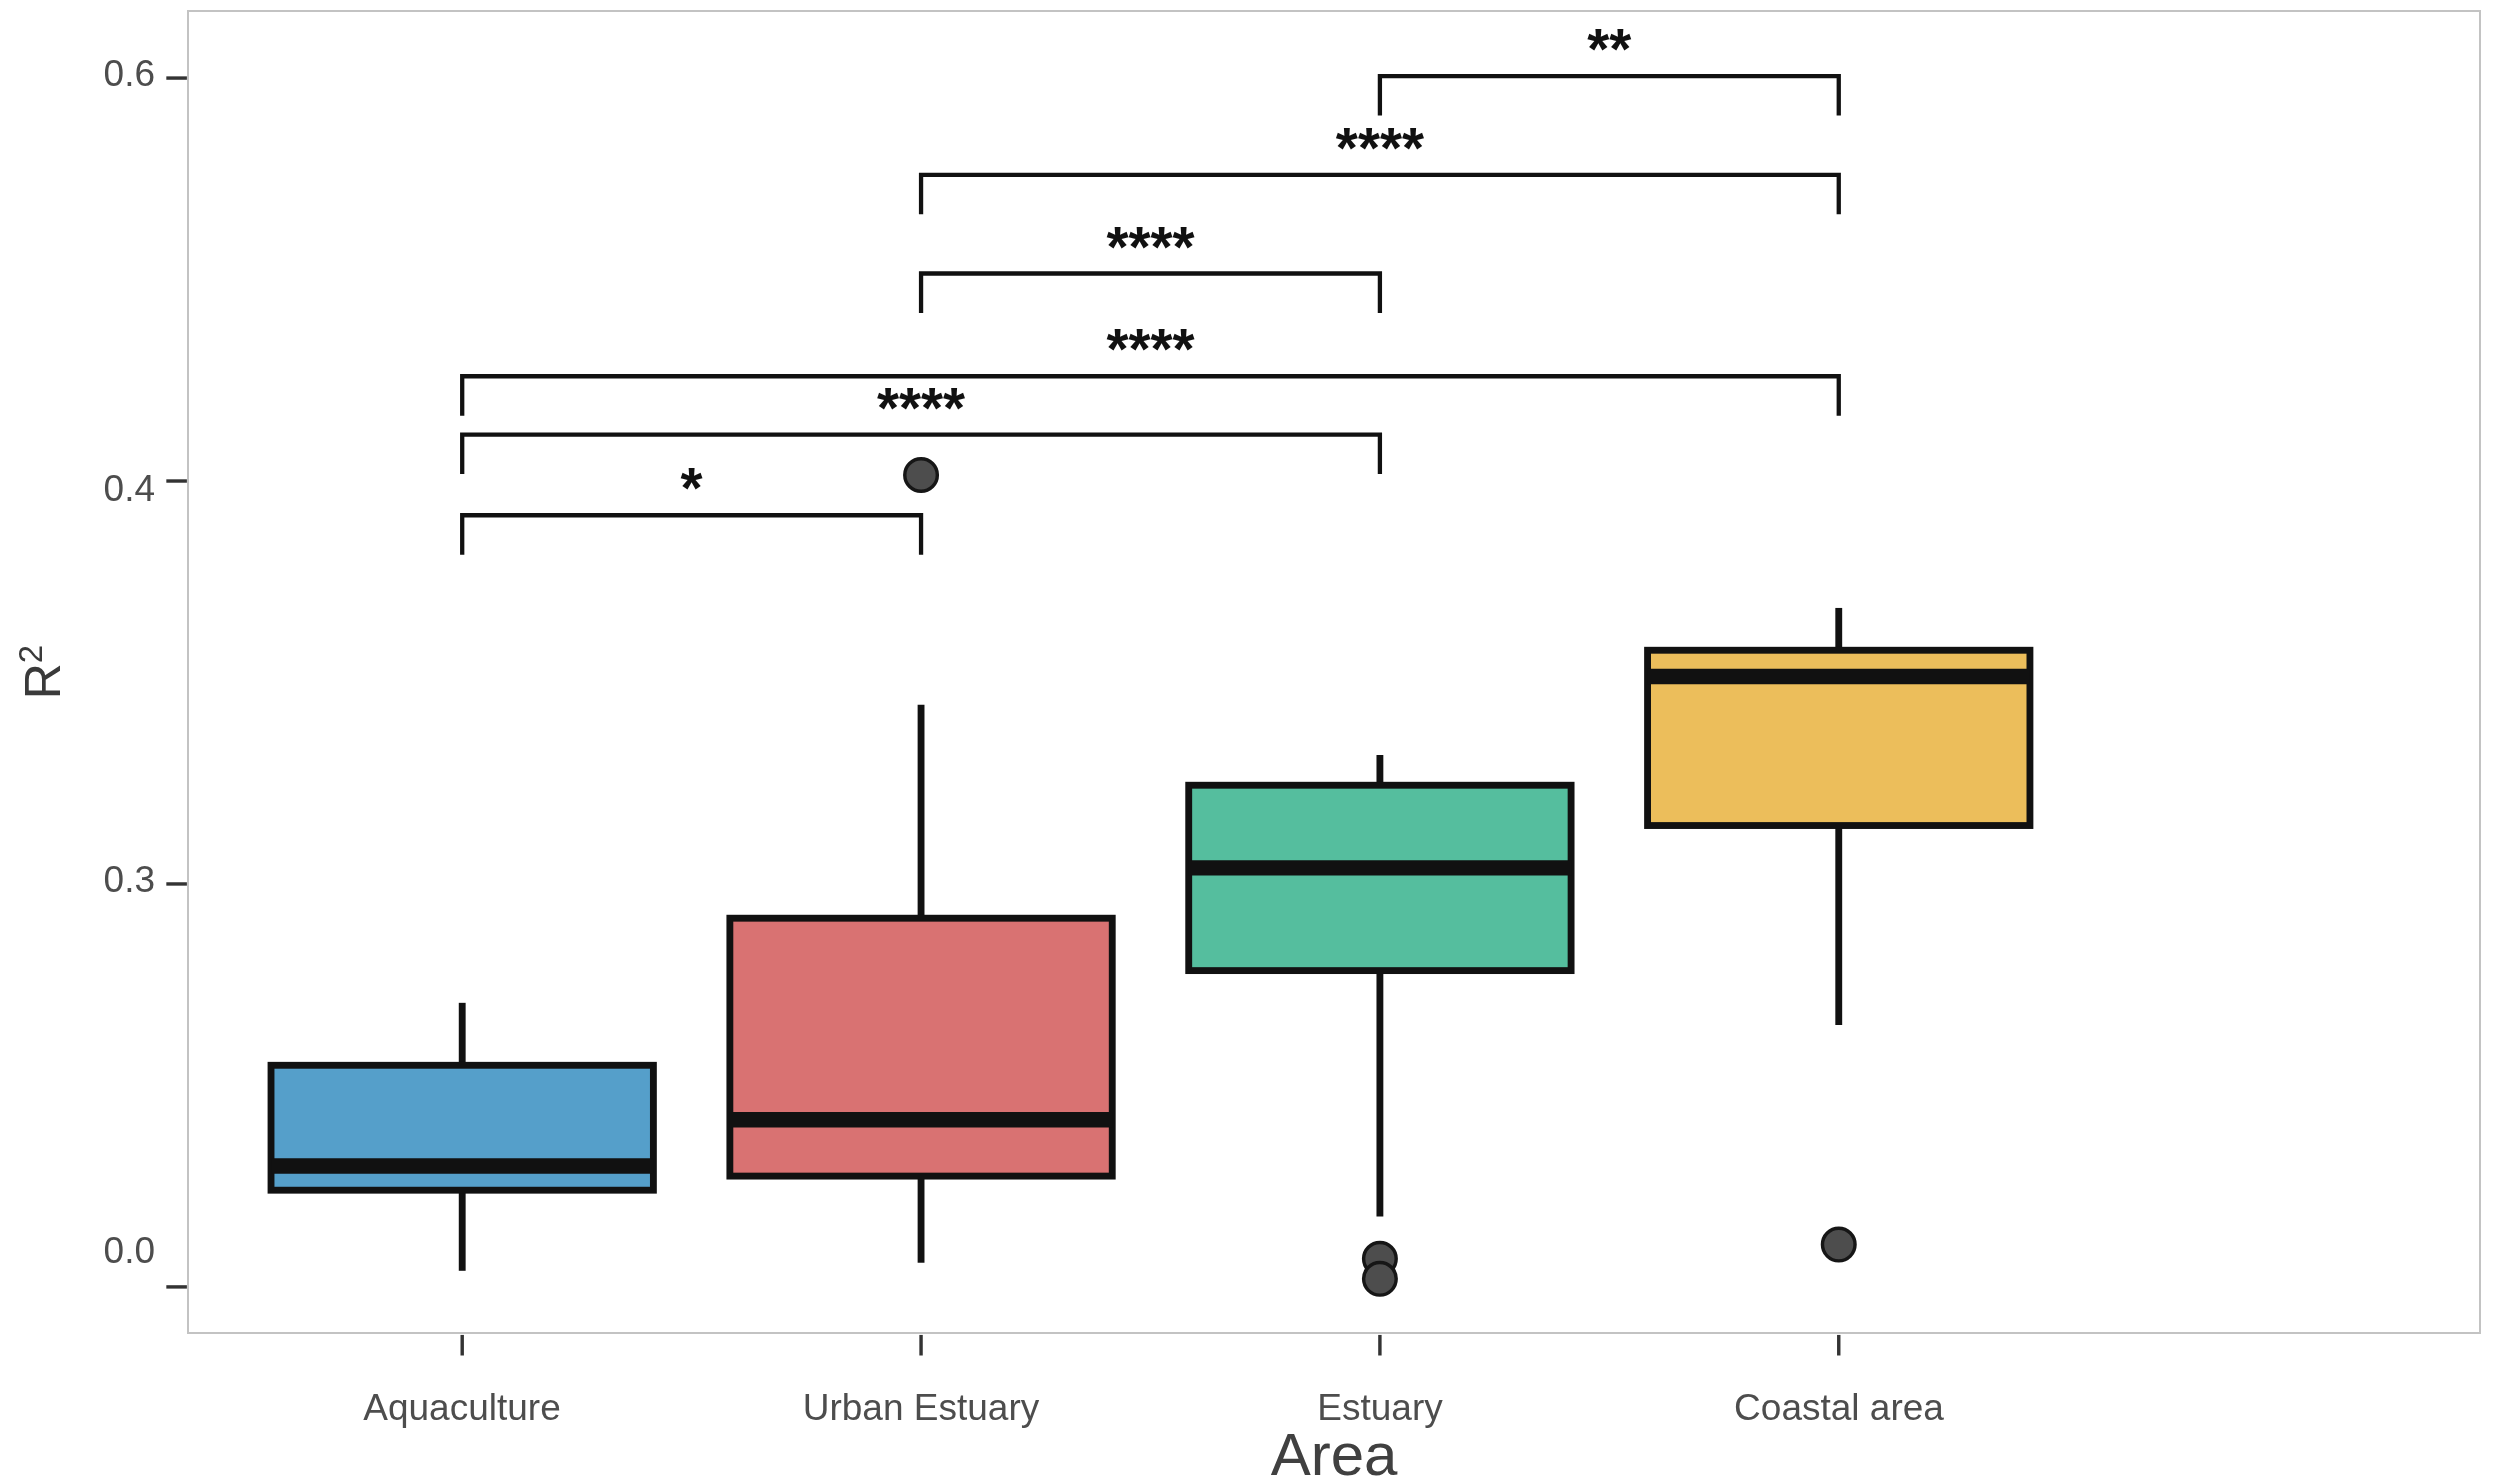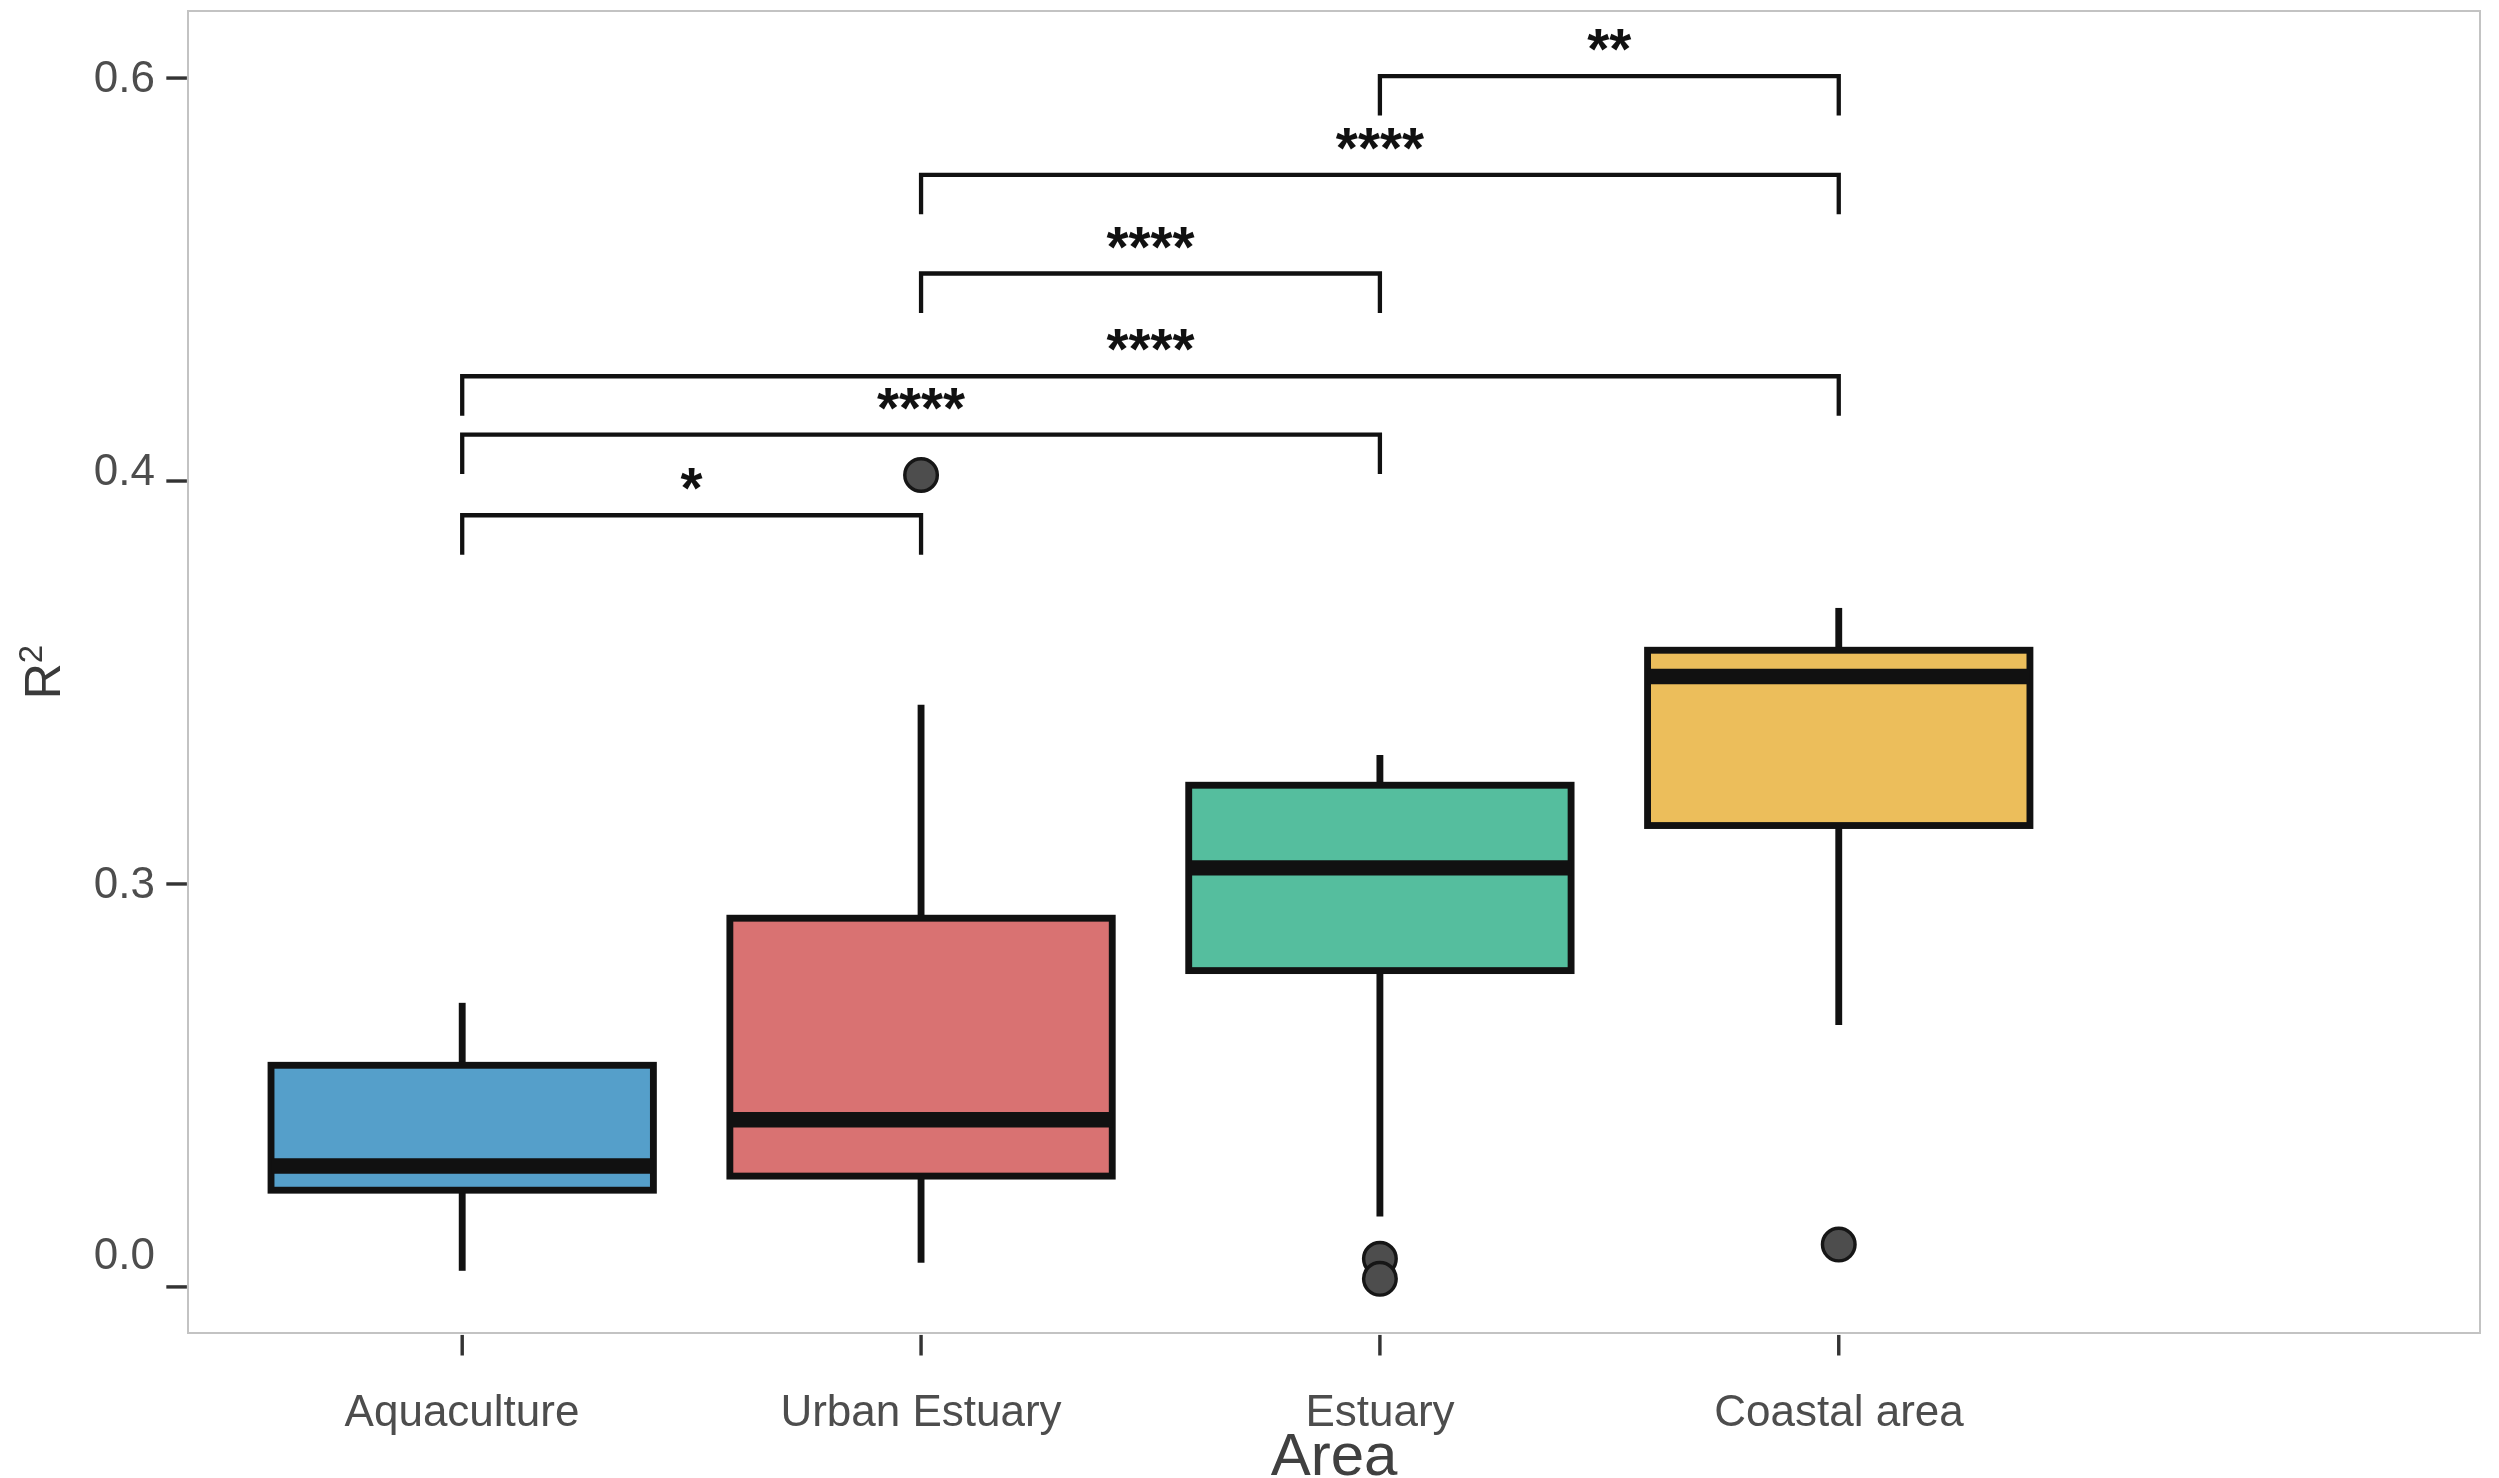--- a/index.html
+++ b/index.html
@@ -1,20 +1,20 @@
 <!DOCTYPE html>
 <html style="font-size:13.7px"><head>
 <meta charset="utf-8">
 <style>
   html,body{margin:0;padding:0;background:#ffffff;}
   body{font-family:"Liberation Sans", sans-serif;}
   #figure{position:relative;width:2500px;height:1479px;background:#ffffff;overflow:hidden;}
   #panel-border{position:absolute;border:2.6px solid #c3c3c3;background:transparent;box-sizing:border-box;}
   #chart-svg{position:absolute;left:0;top:0;}
-  .tick-label{position:absolute;color:#4d4d4d;font-size:44px;line-height:1;white-space:nowrap;}
+  .tick-label{position:absolute;color:#4d4d4d;font-size:37px;line-height:1;white-space:nowrap;}
   .y-tick-label{text-align:right;}
   .x-tick-label{text-align:center;transform:translateX(-50%);margin-top:20px;}
   #x-axis-title{position:absolute;color:#404040;font-size:60px;line-height:1;transform:translateX(-50%);}
   #y-axis-title{position:absolute;color:#3a3a3a;font-size:50px;line-height:1;transform:translate(-50%,-50%) rotate(-90deg);white-space:nowrap;}
   #y-axis-title sup{font-size:33px;}
 </style>
 </head>
 <body>
 
 <div id="figure">
@@ -57,21 +57,21 @@
       <circle cx="1609.5200000000002" cy="1491.6" r="19" fill="#4d4d4d" stroke="#161616" stroke-width="4"></circle>
       <line x1="2144.7200000000003" y1="709.05" x2="2144.7200000000003" y2="758.4" stroke="#111111" stroke-width="8"></line>
       <line x1="2144.7200000000003" y1="962.85" x2="2144.7200000000003" y2="1195.5" stroke="#111111" stroke-width="8"></line>
       <rect x="1921.7200000000003" y="758.4" width="446" height="204.45000000000005" fill="#ECBE5B" stroke="#111111" stroke-width="8"></rect>
       <line x1="1921.7200000000003" y1="788.95" x2="2367.7200000000003" y2="788.95" stroke="#111111" stroke-width="18"></line>
       <circle cx="2144.7200000000003" cy="1451.65" r="19" fill="#4d4d4d" stroke="#161616" stroke-width="4"></circle>
     </svg>
   <div id="y-tick-labels">
       <div class="tick-label y-tick-label" style="right: 2345px; top: 1232px;">0.0</div>
       <div class="tick-label y-tick-label" style="right: 2345px; top: 861px;">0.3</div>
-      <div class="tick-label y-tick-label" style="right: 2345px; top: 448px;">0.4</div>
+      <div class="tick-label y-tick-label" style="right: 2345px; top: 470px;">0.4</div>
       <div class="tick-label y-tick-label" style="right: 2345px; top: 55px;">0.6</div>
     </div>
   <div id="x-tick-labels">
       <div class="tick-label x-tick-label" style="left: 462px; top: 1369px;">Aquaculture</div>
       <div class="tick-label x-tick-label" style="left: 921px; top: 1369px;">Urban Estuary</div>
       <div class="tick-label x-tick-label" style="left: 1380px; top: 1369px;">Estuary</div>
       <div class="tick-label x-tick-label" style="left: 1839px; top: 1369px;">Coastal area</div>
     </div>
   <div id="y-axis-title" style="left: 41px; top: 672px;"><span>R</span><sup>2</sup></div>
   <div id="x-axis-title" style="left: 1334px; top: 1425px;">Area</div>

